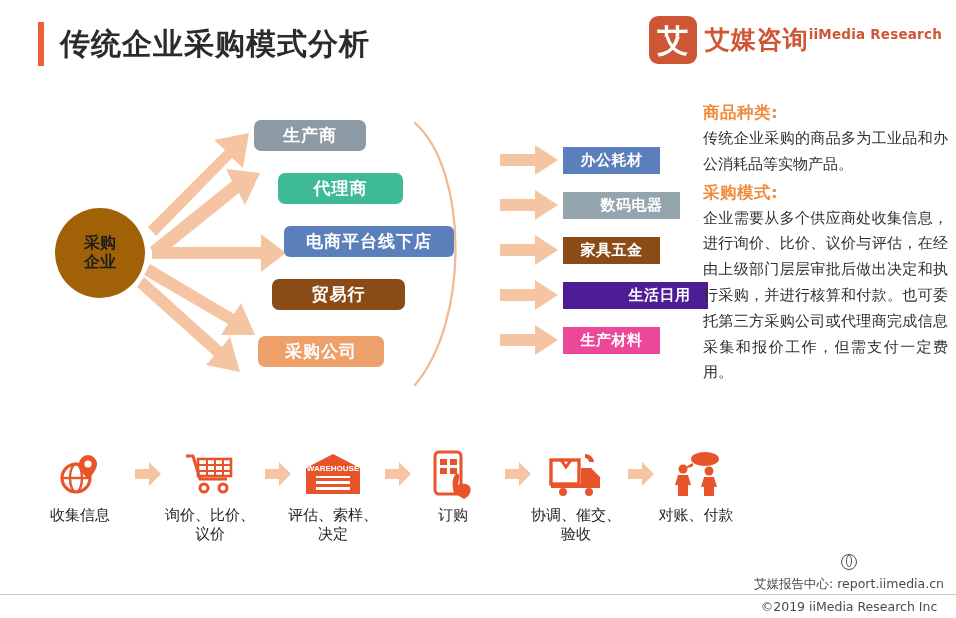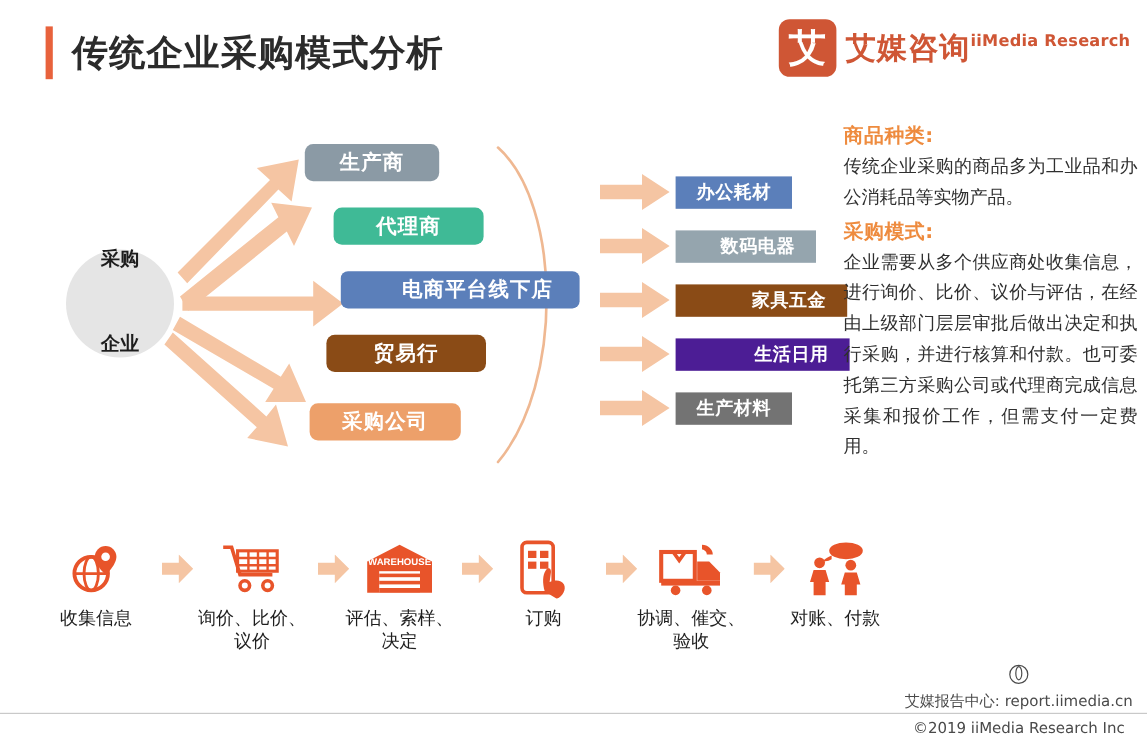--- a/index.html
+++ b/index.html
@@ -18,37 +18,37 @@
   .logo{position:absolute;right:14px;top:16px;display:flex;align-items:center;gap:8px;}
   .logo-mark{width:48px;height:48px;border-radius:9px;background:#cf5635;display:flex;align-items:center;justify-content:center;
              color:#fff;font-size:31px;font-weight:bold;line-height:1;}
   .logo-text{display:flex;flex-direction:row;line-height:1.05;}
   .logo-cn{font-size:25px;font-weight:bold;color:#cf5635;letter-spacing:1px;}
   .logo-en{font-size:13.5px;font-weight:bold;color:#cf5635;letter-spacing:.2px;}
 
   
   .diagram{position:absolute;left:0;top:95px;width:690px;height:310px;}
   .hub{position:absolute;left:55px;top:113px;width:90px;height:90px;border-radius:50%;
-       background:#e5e5e5;display:flex;flex-direction:column;align-items:center;justify-content:space-between;
-       color:#1d1d1d;font-size:16px;font-weight:bold;line-height:1.18;font-family:Liberation Serif, serif;}
+       background:#a16207;display:flex;flex-direction:column;align-items:center;justify-content:center;
+       color:#1d1d1d;font-size:16px;font-weight:bold;line-height:1.18;}
   .srcbox{position:absolute;height:31px;border-radius:7px;display:flex;align-items:center;justify-content:center;
           color:#ffffff;font-size:17px;font-weight:bold;letter-spacing:1px;}
   .b1{left:254px;top:25px;width:112px;background:#8b9aa5;}
   .b2{left:278px;top:78px;width:125px;background:#3fba96;}
-  .b3{left:284px;top:131px;width:170px;background:#5b7fba;border-radius:6px;padding-left:29px;}
+  .b3{left:284px;top:131px;width:170px;background:#5b7fba;border-radius:6px;}
   .b4{left:272px;top:184px;width:133px;background:#8a4b16;}
   .b5{left:258px;top:241px;width:126px;background:#eda06a;}
 
   .catbox{position:absolute;left:563px;width:97px;height:27px;display:flex;align-items:center;justify-content:center;
           color:#ffffff;font-size:15px;font-weight:bold;letter-spacing:.5px;}
   .c1{top:52px;background:#5b7fba;}
   .c2{top:97px;background:#95a5ae;padding-left:20px;}
-  .c3{top:142px;background:#8a4b16;padding-left:46px;}
+  .c3{top:142px;background:#8a4b16;}
   .c4{top:187px;background:#4c1d95;padding-left:48px;}
-  .c5{top:232px;background:#737373;}
+  .c5{top:232px;background:#ec4899;}
 
   svg.arrows{position:absolute;left:0;top:0;width:690px;height:310px;overflow:visible;}
 
   
   .panel{position:absolute;left:703px;top:102px;width:245px;}
   .panel h3{margin:0 0 2px 0;font-size:16.5px;font-weight:bold;color:#ee8b3e;letter-spacing:.5px;}
   .panel p{margin:0 0 4px 0;font-size:15px;color:#2f2f2f;line-height:1.72;text-align:justify;}
 
   
   .process{position:absolute;left:30px;top:448px;width:660px;height:110px;}

